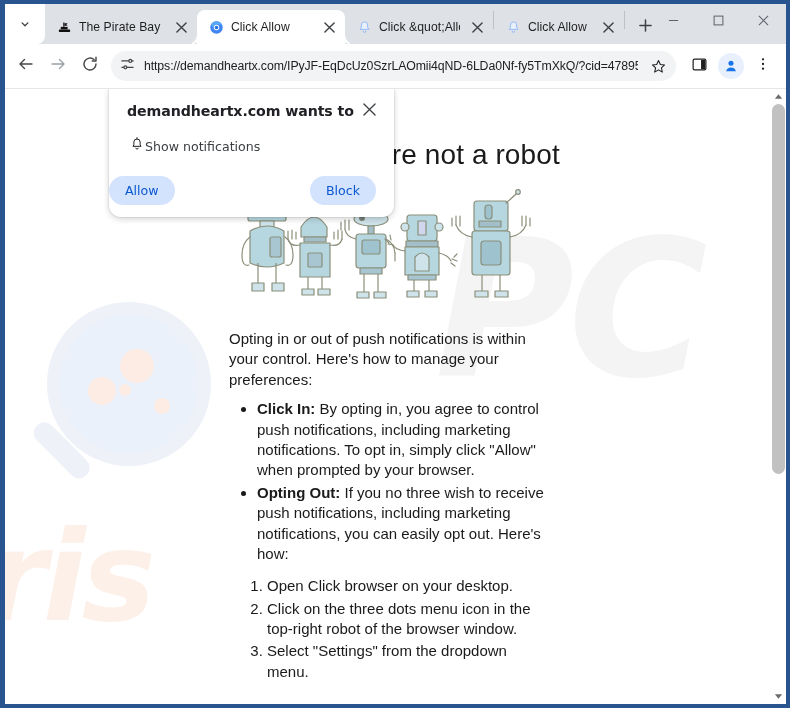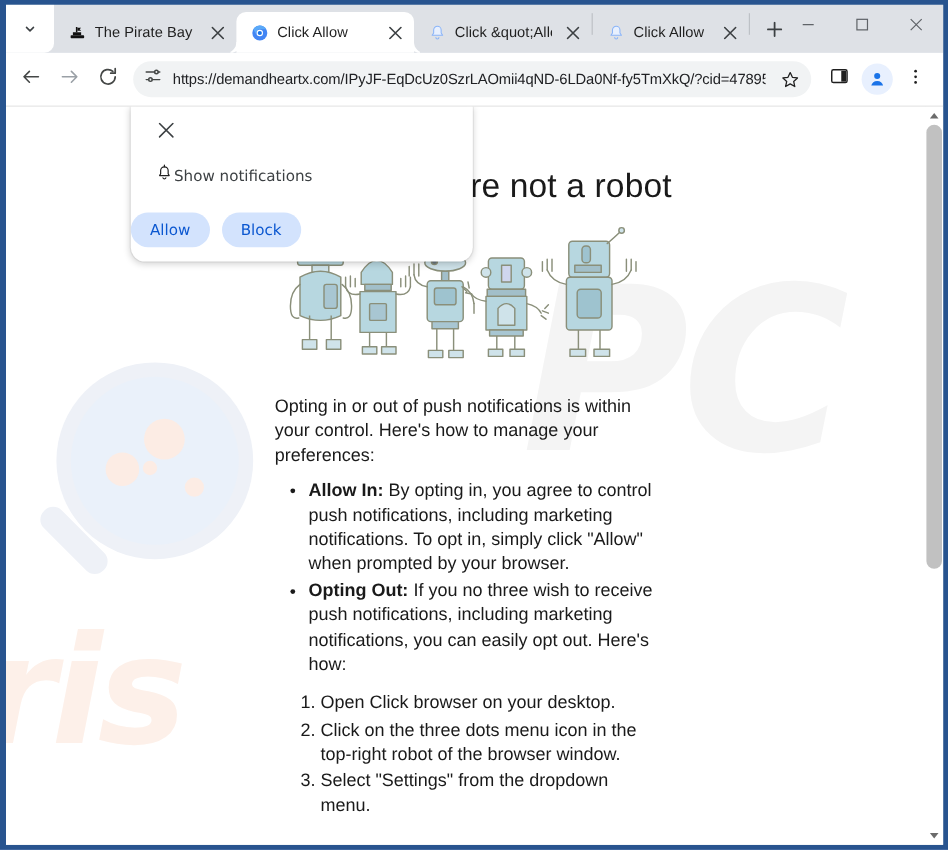--- a/index.html
+++ b/index.html
@@ -380,21 +380,21 @@
     gap: 0;
     padding: 14px 18px 0 20px;
   }
   .perm-row-label {
     font-size: 12.6px;
     color: #3c4043;
     font-family: "DejaVu Sans", sans-serif;
   }
   .perm-actions {
     display: flex;
-    justify-content: flex-start;
+    justify-content: space-between;
     gap: 10px;
     padding: 20px 18px 0 0;
   }
   .perm-btn {
     min-width: 58px;
     height: 29px;
     border-radius: 15px;
     background: #d3e3fd;
     border: none;
     color: #0b57d0;
@@ -696,21 +696,21 @@
               </g>
             </g>
           </svg>
         </div>
 
         <div class="content">
           <p>Opting in or out of push notifications is within your control. Here's how to manage your preferences:</p>
 
           <ul>
             <li>
-              <b>Allow In:</b><span> By opting in, you agree to control push notifications, including marketing notifications. To opt in, simply click "Allow" when prompted by your browser.</span>
+              <b>Click In:</b><span> By opting in, you agree to control push notifications, including marketing notifications. To opt in, simply click "Allow" when prompted by your browser.</span>
             </li>
             <li>
               <b>Opting Out:</b><span> If you no three wish to receive push notifications, including marketing notifications, you can easily opt out. Here's how:</span>
             </li>
           </ul>
 
           <ol>
             <li>Open Click browser on your desktop.</li>
             <li>Click on the three dots menu icon in the top-right robot of the browser window.</li>
             <li>Select "Settings" from the dropdown menu.</li>
@@ -731,20 +731,21 @@
       </div>
       <div class="sb-arrow">
         <svg width="9" height="9" viewBox="0 0 10 10">
               <path d="M5 7.5L1 2.5h8z" fill="#6b6b6b"></path>
             </svg>
       </div>
     </div>
 
     <div class="perm-bubble">
       <div class="perm-header">
+        <div class="perm-title">demandheartx.com wants to</div>
         <div class="perm-close">
           <span>
             <svg width="13" height="13" viewBox="0 0 14 14">
                   <path d="M1 1l12 12M13 1L1 13" stroke="#3c4043" stroke-width="1.4" stroke-linecap="round"></path>
                 </svg>
           </span>
         </div>
       </div>
 
       <div class="perm-row">

